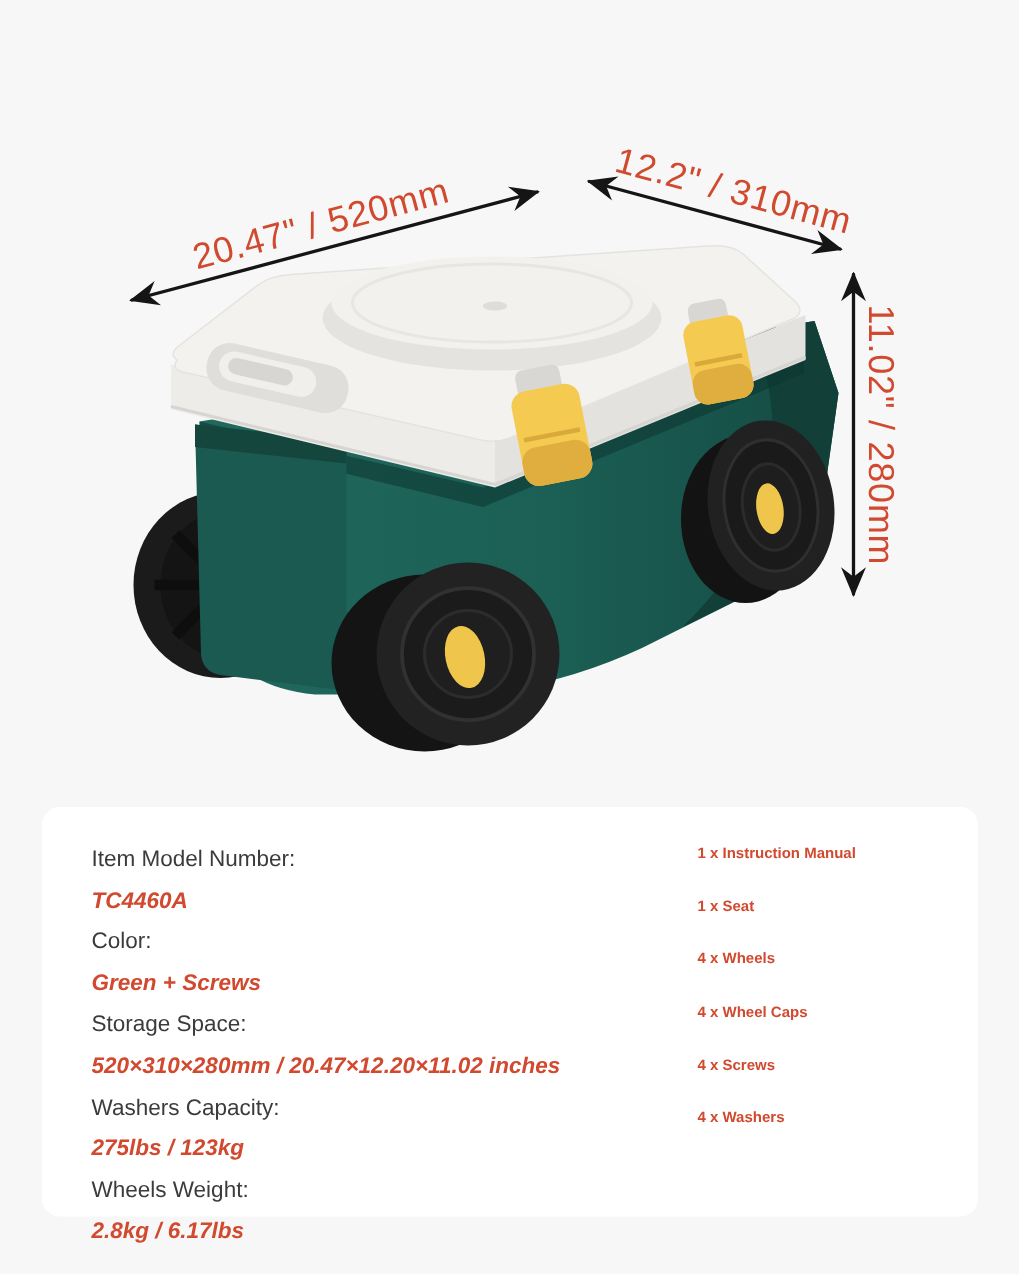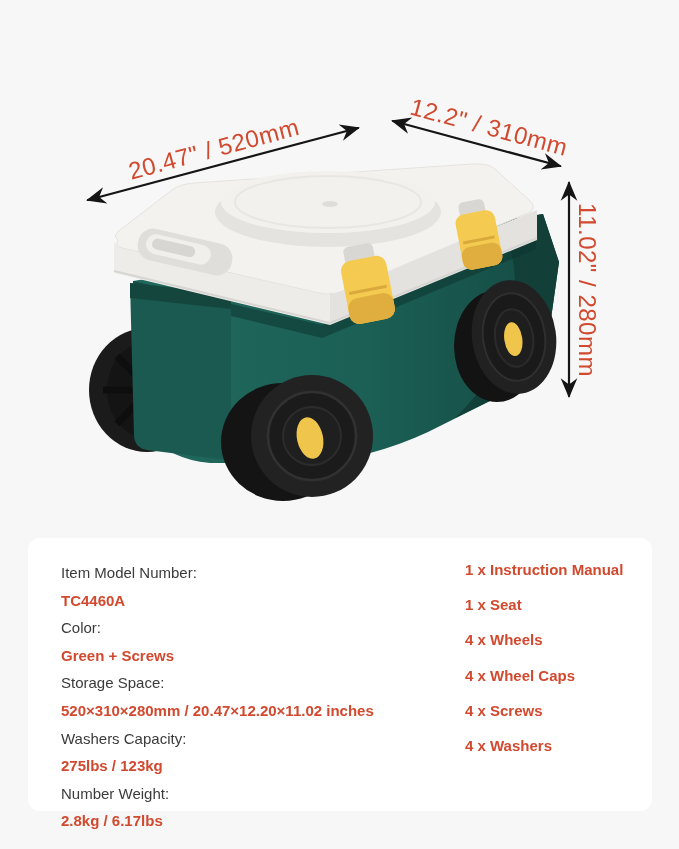--- a/index.html
+++ b/index.html
@@ -17,24 +17,24 @@
     letter-spacing:0.5px;
   }
   .spec-panel {
     position:absolute; left:28px; top:538px; width:624px; height:273px;
     background:var(--color-panel,#FFFFFF);
     border-radius:12px;
   }
   .spec-left { position:absolute; left:29px; top:19px; width:390px; }
   .spec-left p { margin:4px; line-height:23.6px; font-size:15px; white-space:nowrap; }
   .spec-label { color:var(--color-label_text,#3B3B3B); }
-  .spec-value { color:var(--color-accent,#D1492E); font-weight:bold; }
+  .spec-value { color:var(--color-accent,#D1492E); font-weight:bold;font-style:italic; }
   .pkg-right { position:absolute; left:437px; top:14px; width:185px; }
   .pkg-right p {
-    margin:0; line-height:35.2px; font-size:15px; font-weight:bold;
+    margin:0; line-height:35.2px; font-size:10px; font-weight:bold;
     color:var(--color-accent,#D1492E); white-space:nowrap;
   }
 </style>
 </head>
 <body>
 
 <div class="page">
 
   <svg class="figure-svg" width="679" height="538" viewBox="0 0 679 538">
     <defs>
@@ -141,21 +141,21 @@
 
     <div class="spec-left">
       <p class="spec-label">Item Model Number:</p>
       <p class="spec-value">TC4460A</p>
       <p class="spec-label">Color:</p>
       <p class="spec-value">Green + Screws</p>
       <p class="spec-label">Storage Space:</p>
       <p class="spec-value">520×310×280mm / 20.47×12.20×11.02 inches</p>
       <p class="spec-label">Washers Capacity:</p>
       <p class="spec-value">275lbs / 123kg</p>
-      <p class="spec-label">Number Weight:</p>
+      <p class="spec-label">Wheels Weight:</p>
       <p class="spec-value">2.8kg / 6.17lbs</p>
     </div>
 
     <div class="pkg-right">
       <p>1 x Instruction Manual</p>
       <p>1 x Seat</p>
       <p>4 x Wheels</p>
       <p>4 x Wheel Caps</p>
       <p>4 x Screws</p>
       <p>4 x Washers</p>

